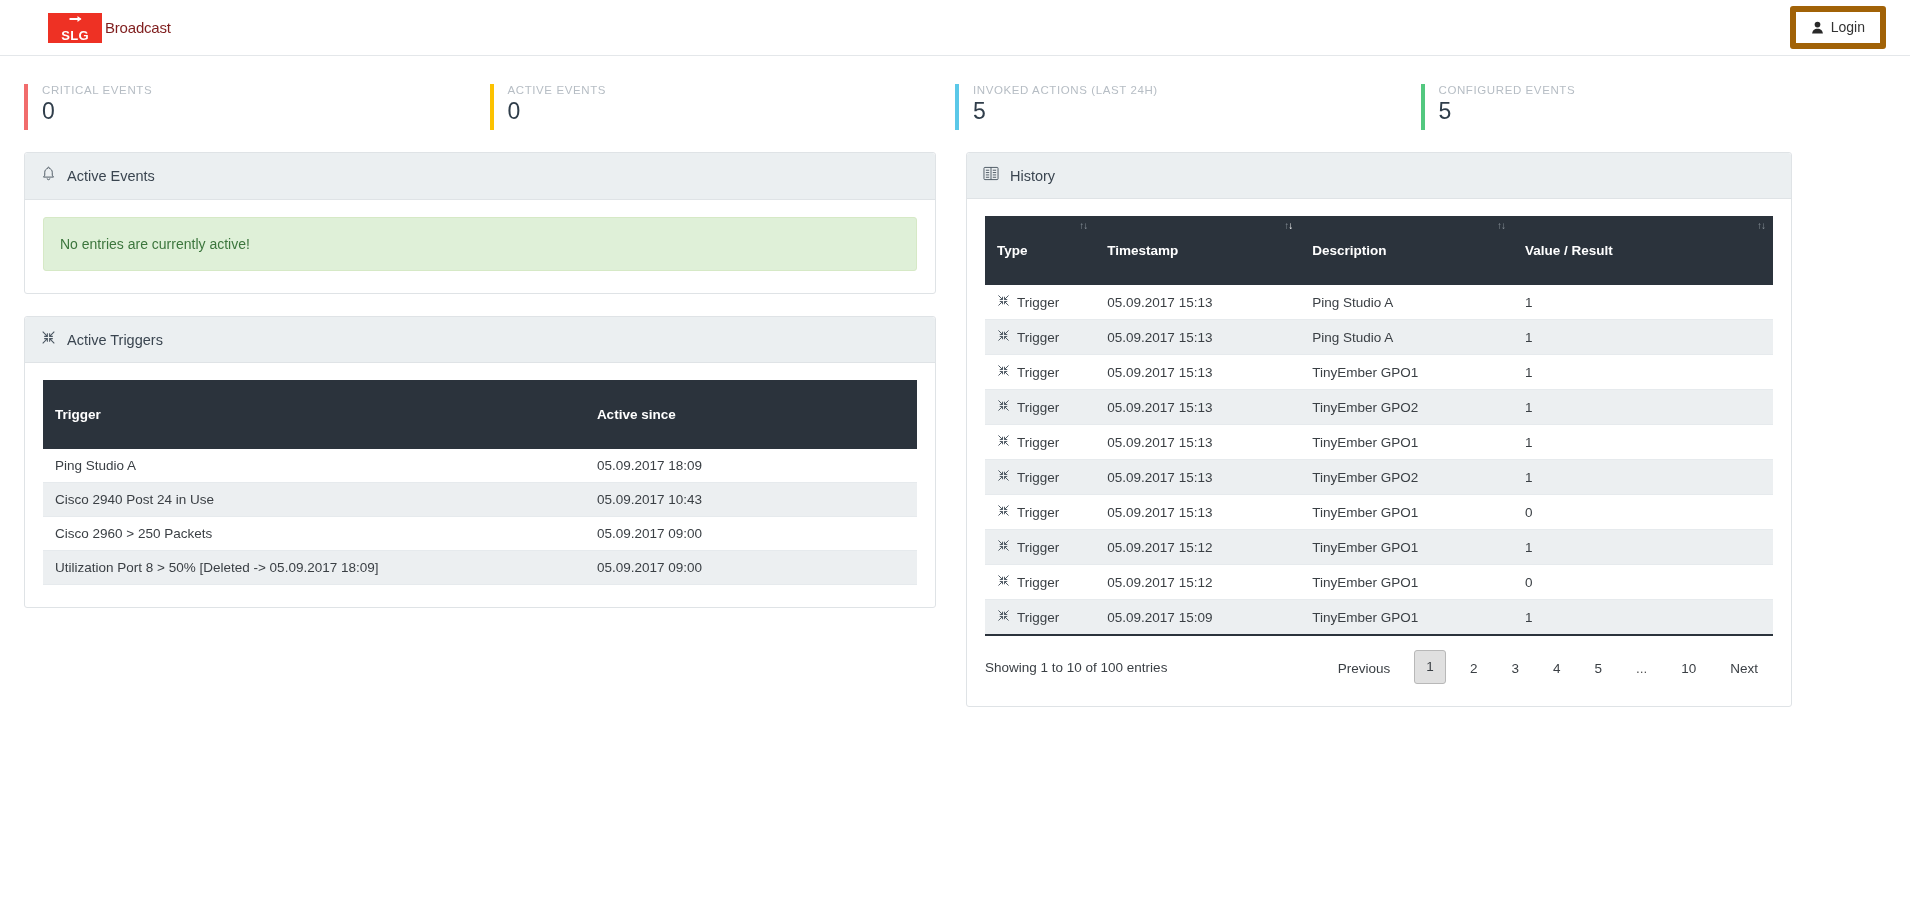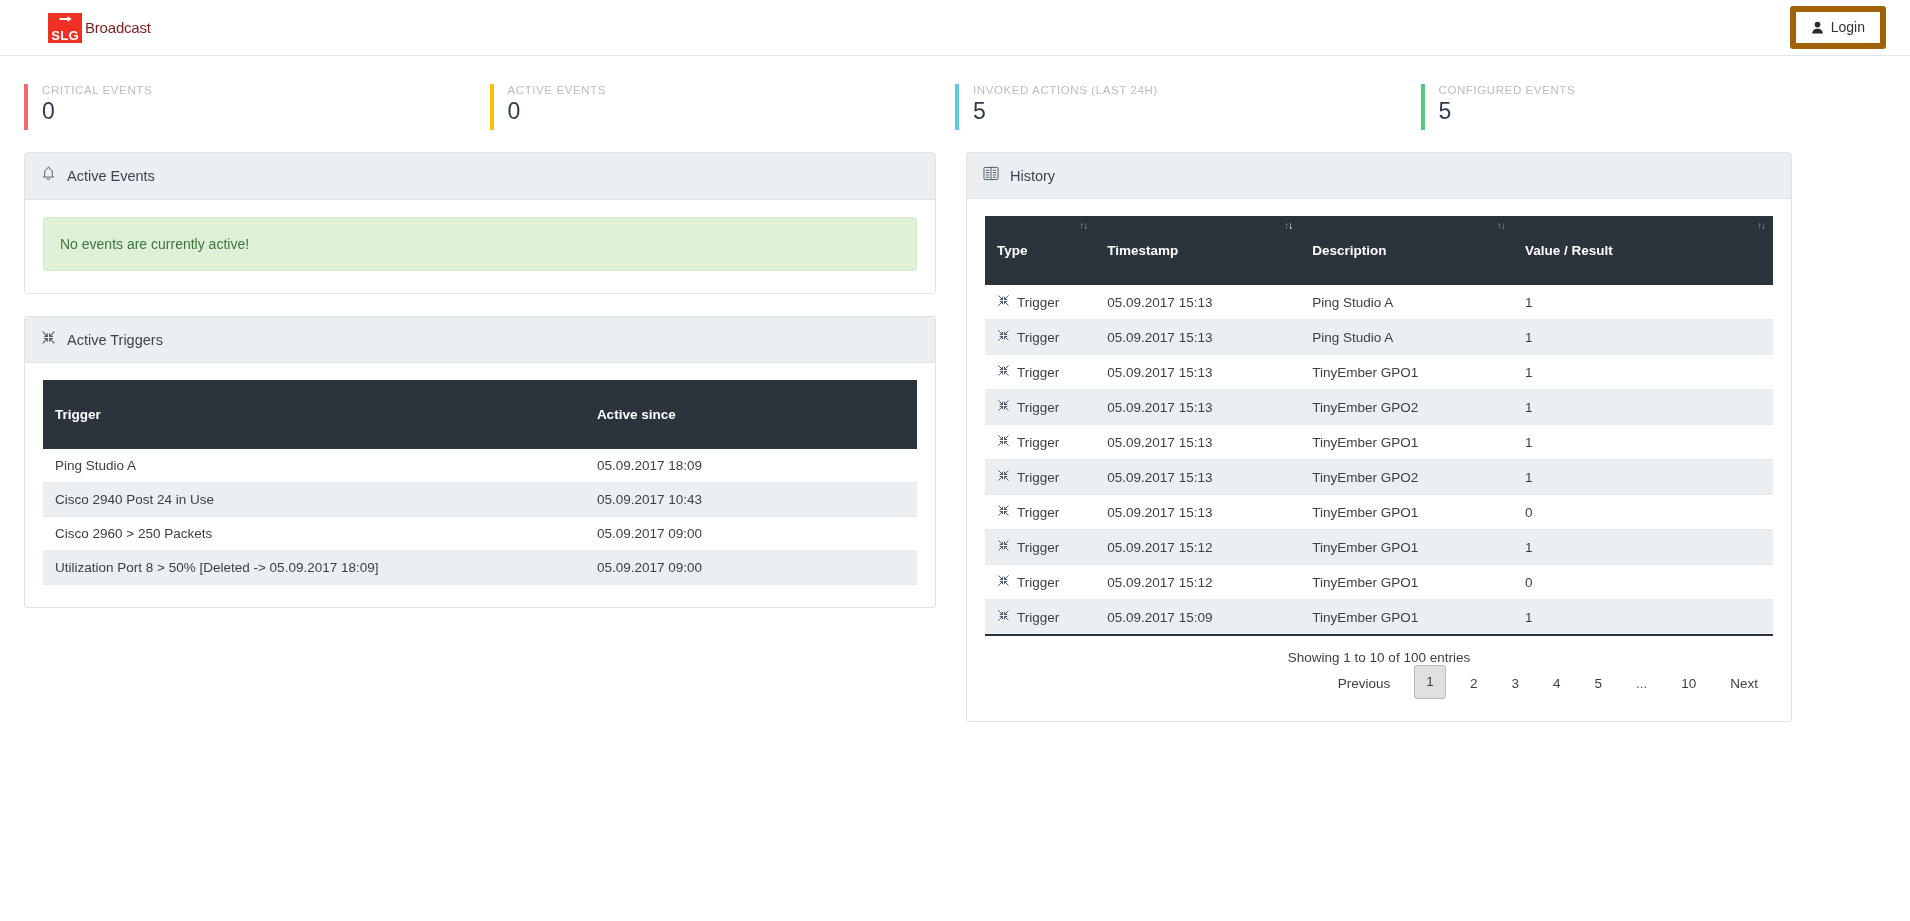--- a/index.html
+++ b/index.html
@@ -23,21 +23,21 @@
     align-items: center;
     padding: 0 24px;
   }
   .brand {
     display: flex;
     align-items: center;
     margin-left: 24px;
     text-decoration: none;
   }
   .brand-mark {
-    width: 34px; height: 30px;
+    width: 54px; height: 30px;
     background: #ee3124;
     color: #ffffff;
     position: relative;
     display: flex;
     align-items: flex-end;
     justify-content: center;
     padding-bottom: 1px;
   }
   .brand-mark .slg {
     font-size: 13px;
@@ -186,21 +186,20 @@
   tbody tr.even td { background: #eceff1; }
   table.bordered-bottom { border-bottom: 2px solid #2b333c; }
 
   .type-cell { display: flex; align-items: center; gap: 7px; }
 
   
   .table-foot {
     display: flex;
     align-items: center;
     margin-top: 14px;
-    flex-direction: column;
   }
   .entries-info {
     font-size: 13.5px;
     color: #3a3f44;
   }
   .pagination {
     margin-left: auto;
     display: flex;
     align-items: flex-end;
     gap: 4px;
@@ -280,21 +279,21 @@
       <div class="panel-head">
         <span class="ico">
           <svg width="15" height="16" viewBox="0 0 16 17">
             <path d="M8 1.2c-.5 0-.9.4-.9.9v.5C5.3 3 4 4.6 4 6.6v3.2l-1.3 2h10.6L12 9.8V6.6c0-2-1.3-3.6-3.1-4V2.1c0-.5-.4-.9-.9-.9z" fill="none" stroke="#4a5560" stroke-width="1"></path>
             <path d="M6.6 13.2a1.4 1.4 0 0 0 2.8 0" fill="none" stroke="#4a5560" stroke-width="1"></path>
           </svg>
         </span>
         <span class="panel-title">Active Events</span>
       </div>
       <div class="panel-body">
-        <div class="alert-success">No events are currently active!</div>
+        <div class="alert-success">No entries are currently active!</div>
       </div>
     </div>
 
     <div class="panel">
       <div class="panel-head">
         <span class="ico">
           <svg width="15" height="15" viewBox="0 0 16 16">
             <g stroke="#4a5560" stroke-width="1.1" fill="none">
               <path d="M6.8 6.8 L1.8 1.8 M6.8 3.4 L6.8 6.8 L3.4 6.8"></path>
               <path d="M9.2 6.8 L14.2 1.8 M9.2 3.4 L9.2 6.8 L12.6 6.8"></path>

